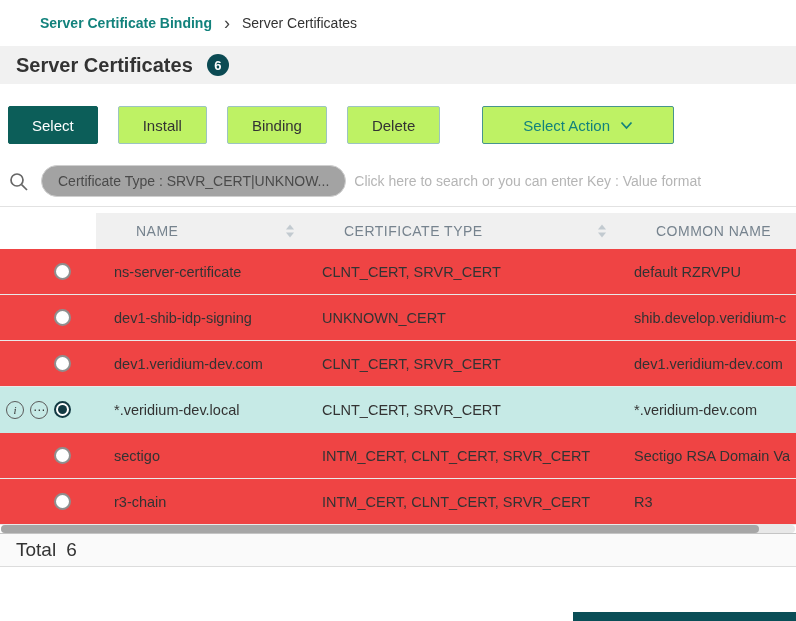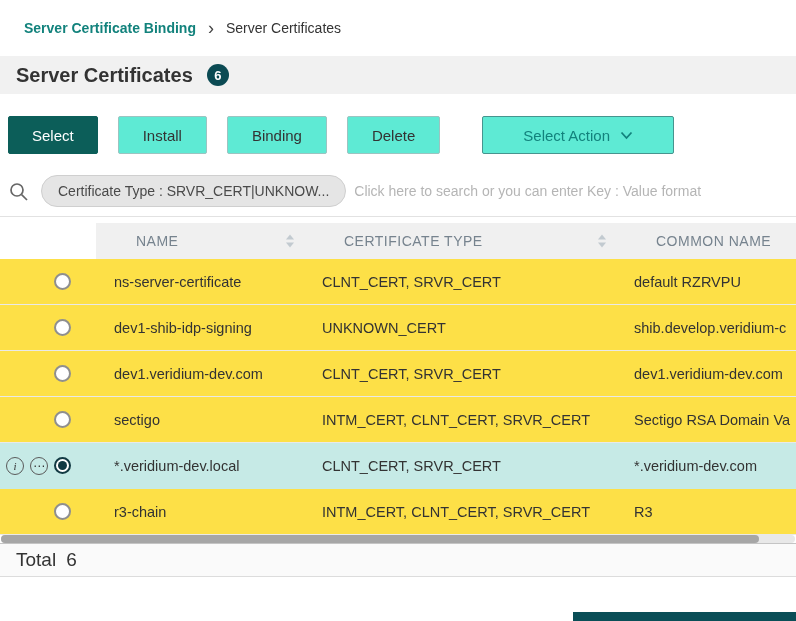--- a/index.html
+++ b/index.html
@@ -1,60 +1,60 @@
 <!DOCTYPE html>
 <html><head>
 <meta charset="utf-8">
 <style>
   * { margin:0; padding:0; box-sizing:border-box; }
   html,body { width:796px; height:621px; overflow:hidden; background:#fff;
     font-family:"Liberation Sans","DejaVu Sans",sans-serif; color:#333; }
   .app { position:relative; width:796px; height:621px; }
 
   
-  .breadcrumb-row { height:56px; display:flex; align-items:center; padding-left:24px; background:#fff; }
+  .breadcrumb-row { height:46px; display:flex; align-items:center; padding-left:40px; background:#fff; }
   .crumb-link { color:#12827C; font-size:14px; font-weight:700; text-decoration:none; cursor:pointer; }
   .crumb-sep { color:#444; font-size:18px; margin:0 12px; line-height:1; }
   .crumb-current { color:#333; font-size:14px; }
 
   
   .title-bar { height:38px; background:#F1F1F1; display:flex; align-items:center; padding-left:16px; }
   .page-title { font-size:20px; font-weight:700; color:#333; }
   .count-badge { margin-left:14px; min-width:22px; height:22px; border-radius:11px; background:#0B4A53;
     color:#fff; font-size:13px; font-weight:700; display:inline-flex; align-items:center; justify-content:center; padding:0 5px; }
 
   
   .toolbar { margin-top:22px; padding-left:8px; display:flex; align-items:center; column-gap:20px; }
-  .btn { height:38px; font-size:15px; font-family:inherit; background:#5eead4; border-radius:2px; cursor:pointer; }
+  .btn { height:38px; font-size:15px; font-family:inherit; background:#bef264; border-radius:2px; cursor:pointer; }
   .btn-primary { background:#0C5E59; border:1px solid #0C5E59; color:#fff; padding:0 23px; }
   .btn-outline { border:1px solid #9CC4C1; color:#333; padding:0 24px; }
   .btn-dropdown { border:1px solid #47948E; color:#12827C; padding:0 40px; display:inline-flex;
     align-items:center; gap:10px; margin-left:22px; }
 
   
   .search-row { margin-top:20px; height:34px; display:flex; align-items:center; padding-left:8px; }
   .search-icon { flex:none; margin-right:12px; }
   .filter-chip { display:inline-flex; align-items:center; height:32px; padding:0 16px; border:1px solid #CFCFCF;
-    border-radius:17px; font-size:14px; color:#4a4a4a; background:#e5e5e5; cursor:pointer; white-space:nowrap; }
+    border-radius:17px; font-size:14px; color:#4a4a4a; background:#a3a3a3; cursor:pointer; white-space:nowrap; }
   .search-placeholder { margin-left:8px; font-size:14px; color:#B5B5B5; white-space:nowrap; overflow:hidden; }
 
   .table-divider { height:1px; background:#E2E2E2; margin-top:8px; }
 
   
   table.cert-table { width:100%; border-collapse:collapse; table-layout:fixed; margin-top:6px; }
   col.c-radio { width:96px; } col.c-name { width:208px; } col.c-type { width:312px; }
   thead th { height:36px; background:#F0F0F0; text-align:left; padding-left:40px; font-size:14px; font-weight:400;
     color:#76838E; letter-spacing:0.5px; position:relative; white-space:nowrap; overflow:hidden; }
   thead th.th-radio { background:#fff; padding:0; }
   .sort { position:absolute; right:10px; top:50%; transform:translateY(-50%); display:flex; flex-direction:column; gap:3px; cursor:pointer; }
   .sort i { display:block; width:0; height:0; border-left:4px solid transparent; border-right:4px solid transparent; }
   .sort .up { border-bottom:5px solid #C2CAD0; }
   .sort .down { border-top:5px solid #C2CAD0; }
   tbody td { height:45px; padding-left:18px; font-size:14.5px; color:#333; border-bottom:1px solid #E9E9E9;
-    white-space:nowrap; overflow:hidden; background:#fde047; }
+    white-space:nowrap; overflow:hidden; background:#ef4444; }
   tbody td.td-radio { padding:0; }
   tr.data-row { cursor:pointer; }
   tr.selected td { background:#C6EAE6; border-bottom-color:#C6EAE6; }
   .radio-cell { display:flex; align-items:center; gap:6px; padding-left:6px; height:45px; }
   .row-icons { display:inline-flex; align-items:center; gap:6px; visibility:hidden; }
   tr.selected .row-icons { visibility:visible; }
   .circle-icon { width:18px; height:18px; border:1.4px solid #5A5A5A; border-radius:50%; display:inline-flex;
     align-items:center; justify-content:center; color:#333; cursor:pointer; flex:none; background:transparent; }
   .circle-icon.info::before { content:"i"; font-size:11px; font-style:italic; font-family:"Liberation Serif","DejaVu Serif",serif; }
   .circle-icon.dots::before { content:"⋯"; font-size:12px; line-height:1; }
@@ -180,50 +180,50 @@
           <span class="circle-icon dots"></span>
         </span>
         <span class="radio"></span>
       </div>
     </td>
     <td class="td-name">dev1.veridium-dev.com</td>
     <td class="td-type">CLNT_CERT, SRVR_CERT</td>
     <td class="td-common">dev1.veridium-dev.com</td>
   </tr>
 
+  <tr class="data-row selected">
+    <td class="td-radio">
+      <div class="radio-cell">
+        <span class="row-icons">
+          <span class="circle-icon info"></span>
+          <span class="circle-icon dots"></span>
+        </span>
+        <span class="radio checked"></span>
+      </div>
+    </td>
+    <td class="td-name">*.veridium-dev.local</td>
+    <td class="td-type">CLNT_CERT, SRVR_CERT</td>
+    <td class="td-common">*.veridium-dev.com</td>
+  </tr>
+
   <tr class="data-row">
     <td class="td-radio">
       <div class="radio-cell">
         <span class="row-icons">
           <span class="circle-icon info"></span>
           <span class="circle-icon dots"></span>
         </span>
         <span class="radio"></span>
       </div>
     </td>
     <td class="td-name">sectigo</td>
     <td class="td-type">INTM_CERT, CLNT_CERT, SRVR_CERT</td>
     <td class="td-common">Sectigo RSA Domain Va</td>
   </tr>
 
-  <tr class="data-row selected">
-    <td class="td-radio">
-      <div class="radio-cell">
-        <span class="row-icons">
-          <span class="circle-icon info"></span>
-          <span class="circle-icon dots"></span>
-        </span>
-        <span class="radio checked"></span>
-      </div>
-    </td>
-    <td class="td-name">*.veridium-dev.local</td>
-    <td class="td-type">CLNT_CERT, SRVR_CERT</td>
-    <td class="td-common">*.veridium-dev.com</td>
-  </tr>
-
   <tr class="data-row">
     <td class="td-radio">
       <div class="radio-cell">
         <span class="row-icons">
           <span class="circle-icon info"></span>
           <span class="circle-icon dots"></span>
         </span>
         <span class="radio"></span>
       </div>
     </td>

